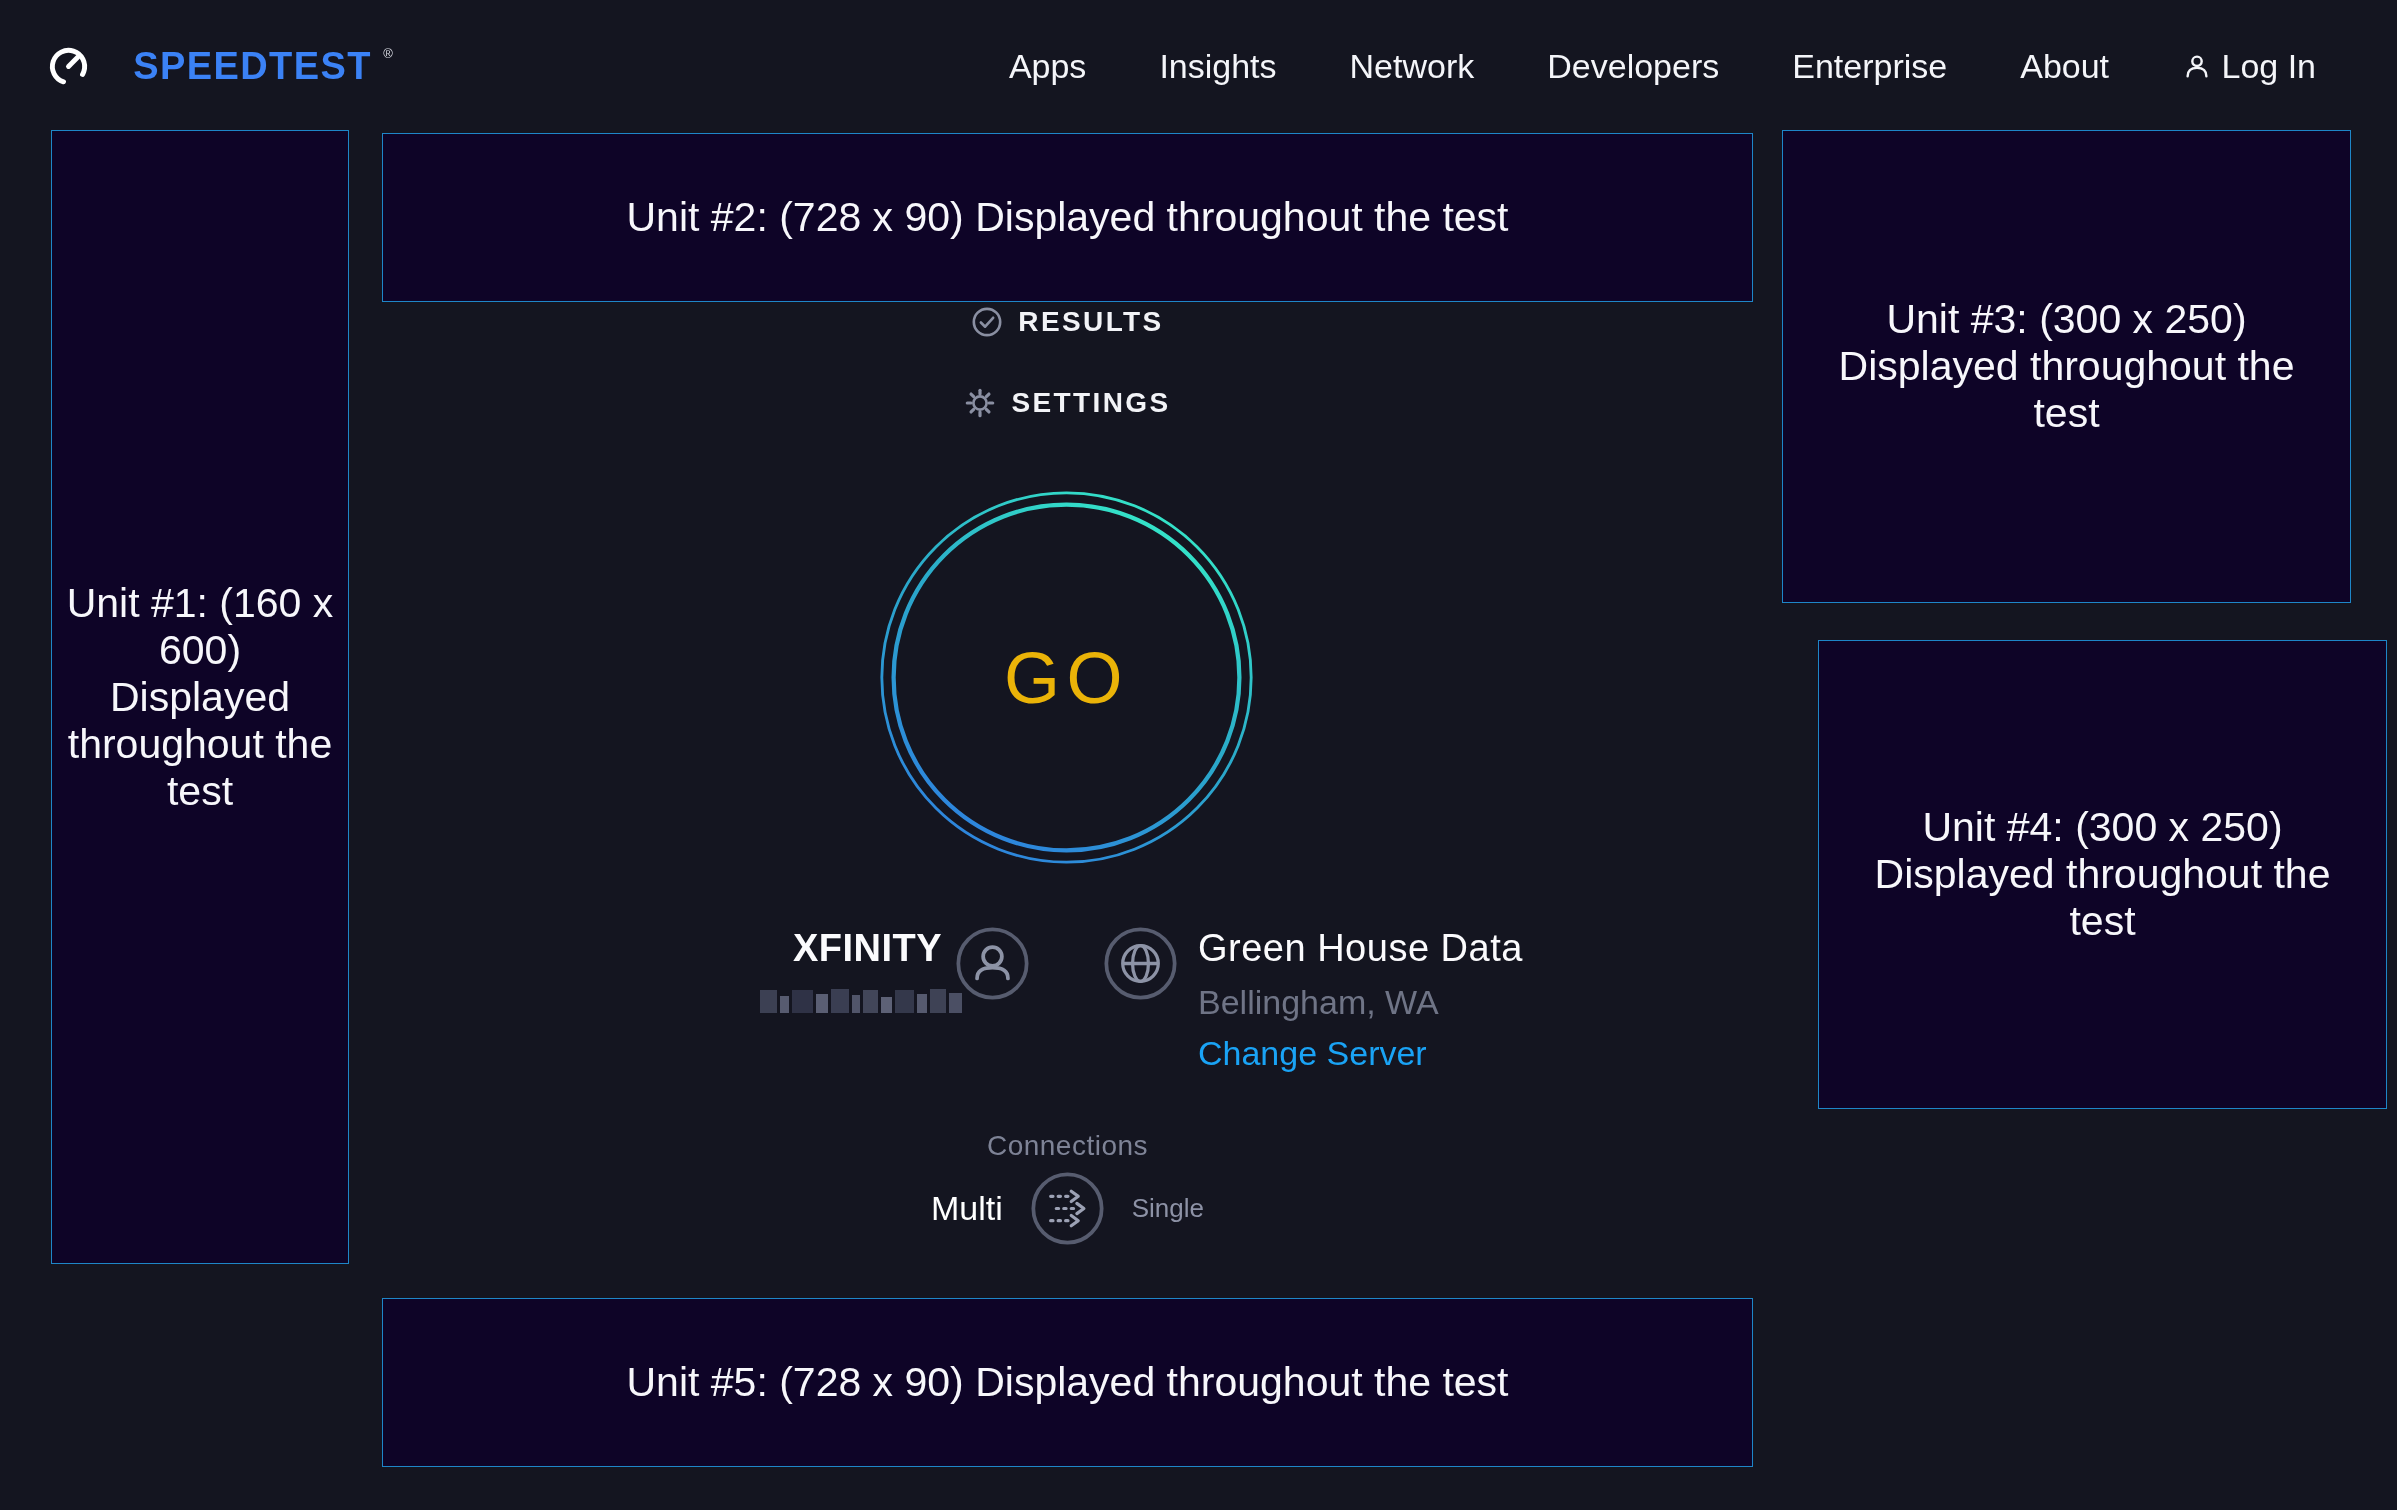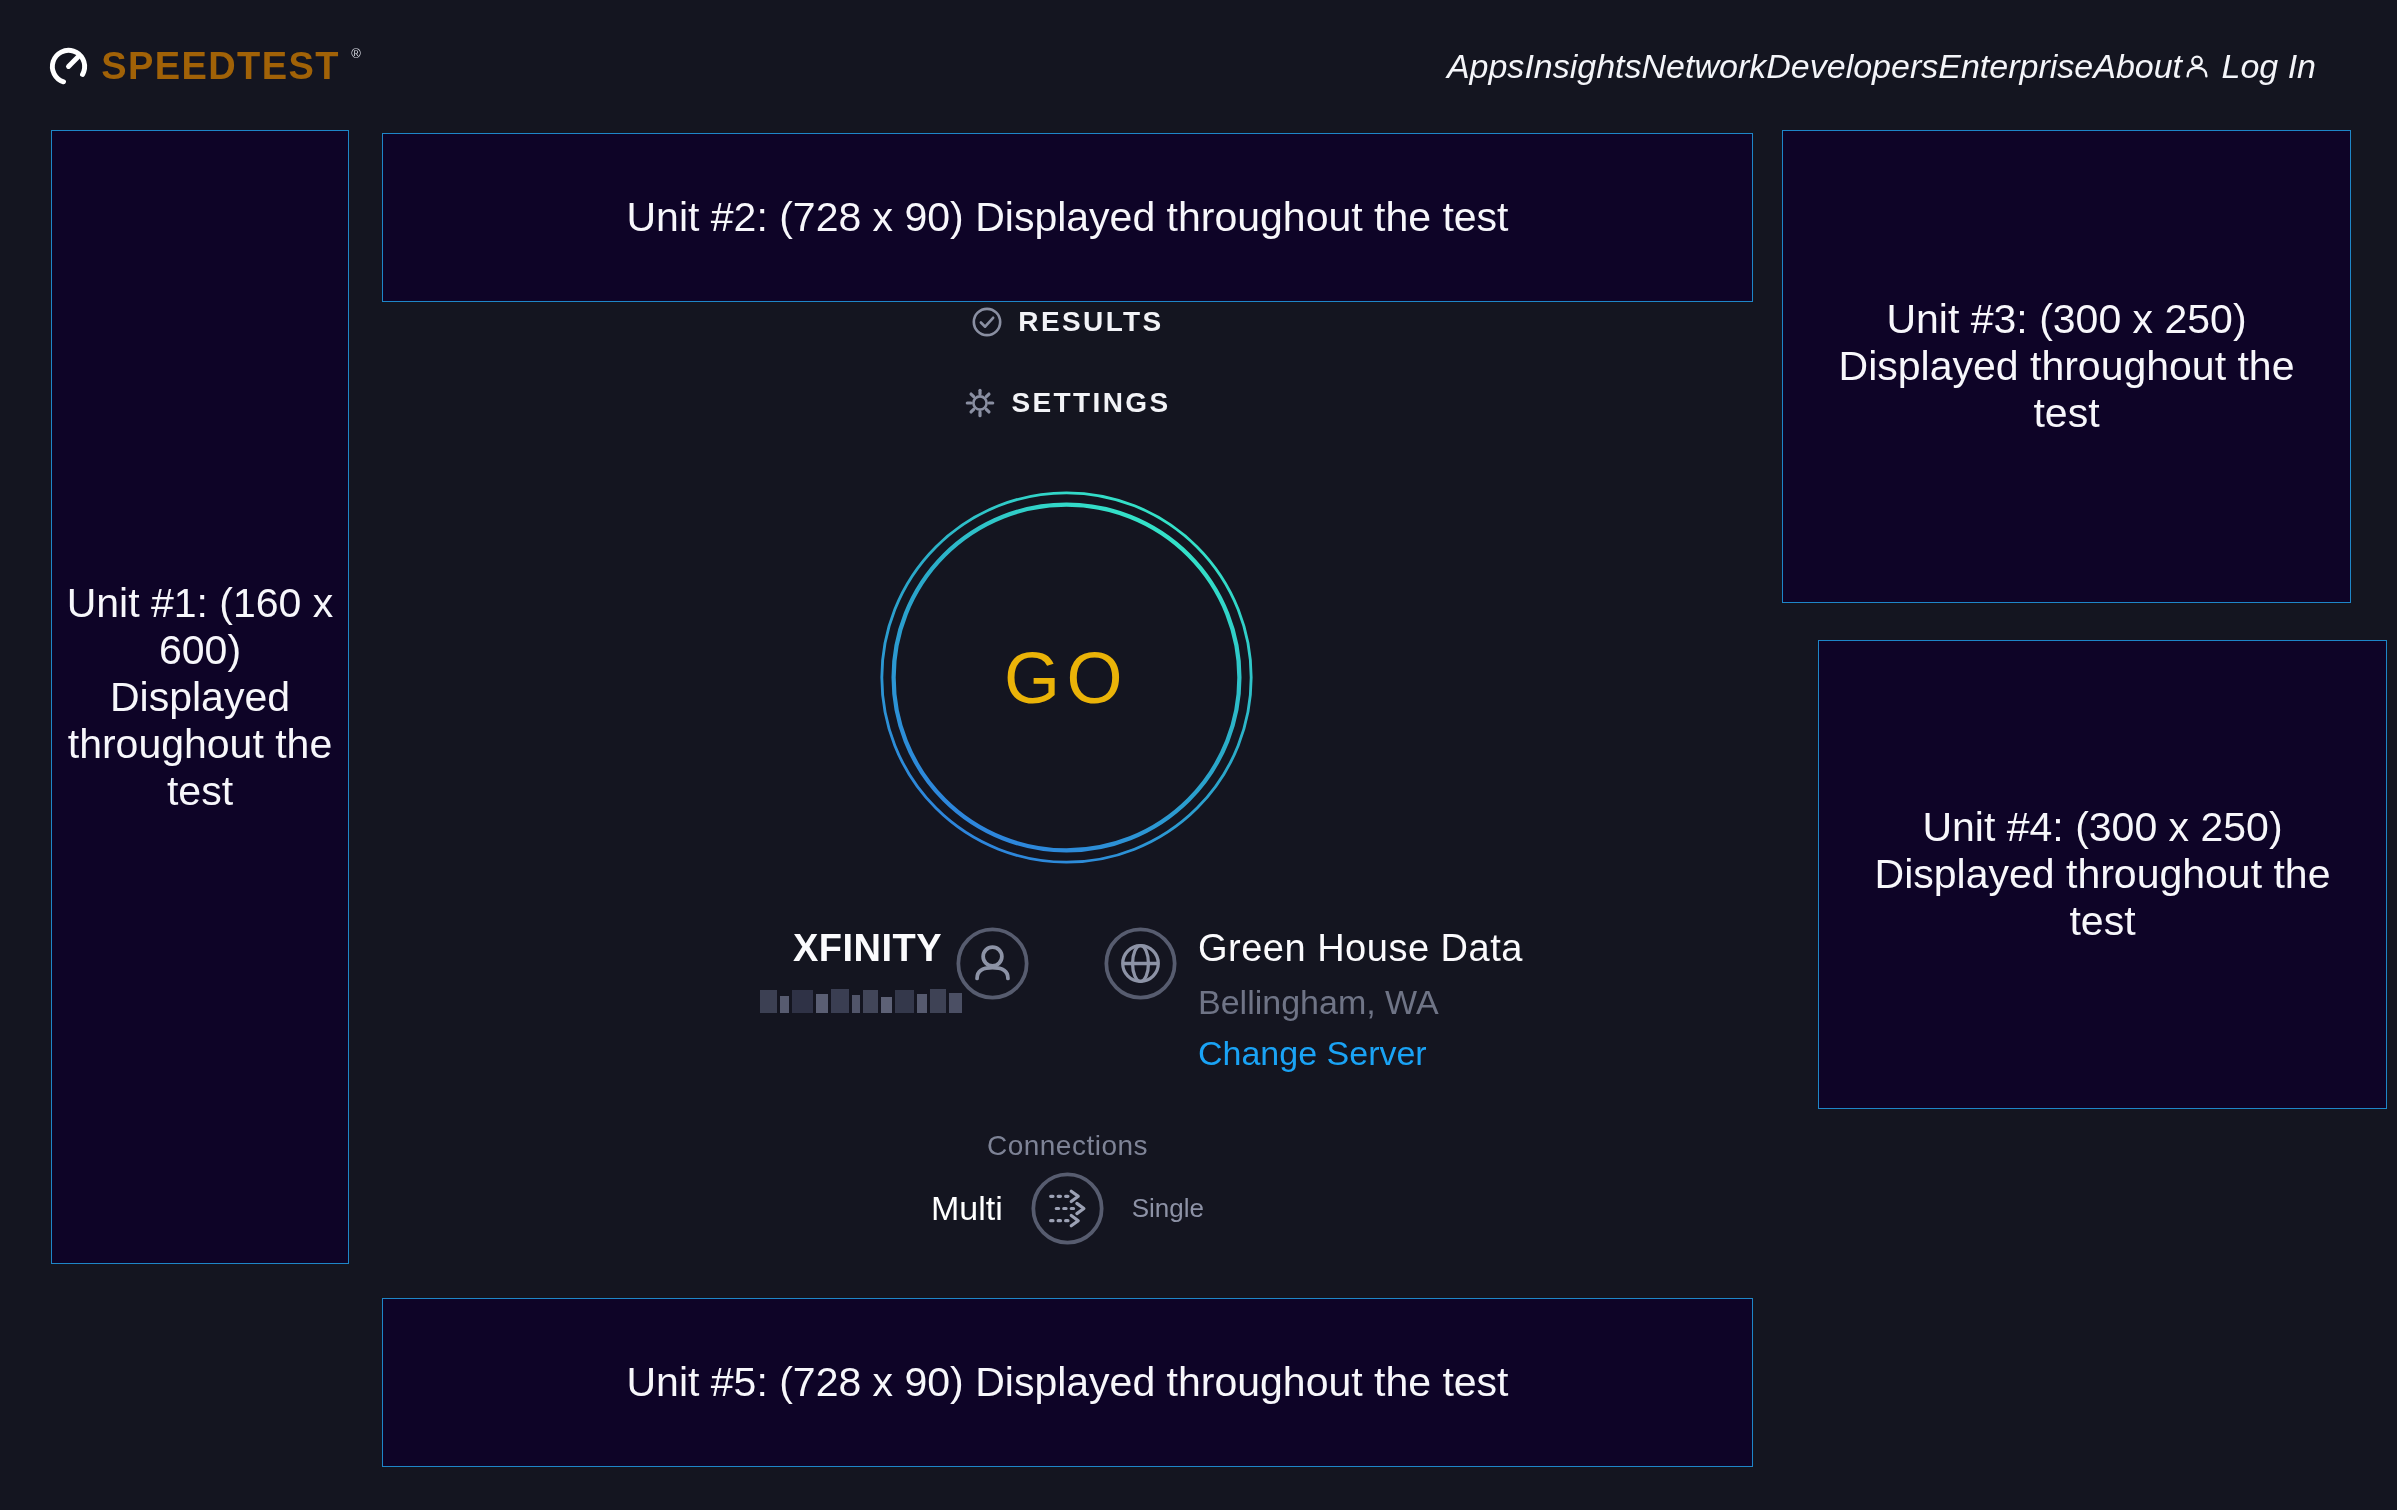--- a/index.html
+++ b/index.html
@@ -7,23 +7,23 @@
     position:relative;width:2397px;height:1510px;overflow:hidden;
     background:#141520;color:#f5f6fa;
     font-family:"Liberation Sans","DejaVu Sans",sans-serif;
     -webkit-font-smoothing:antialiased;
   }
   
   .header{position:absolute;left:0;top:0;width:2397px;height:132px;
     display:flex;align-items:center;justify-content:space-between;
     padding:0 81px 0 47px;box-sizing:border-box;}
   .logo{display:flex;align-items:center;gap:11.3px;cursor:pointer;}
-  .logo-text{font-size:38px;font-weight:700;letter-spacing:1.4px;color:#a16207;}
+  .logo-text{font-size:38px;font-weight:700;letter-spacing:1.4px;color:#3b82f6;margin-left:32px;}
   .logo-tm{font-size:13px;vertical-align:top;position:relative;top:-13px;color:#d8dae2;}
-  .nav{display:flex;align-items:center;font-style:italic;}
+  .nav{display:flex;align-items:center;gap:73px;}
   .nav-item{font-size:34px;color:#f4f5f9;cursor:pointer;white-space:nowrap;}
   .login{display:flex;align-items:center;gap:9.4px;cursor:pointer;}
   
   .ad{position:absolute;background:#0e0427;border:1.9px solid #1e86c8;
     display:flex;align-items:center;justify-content:center;text-align:center;
     color:#f7f7fb;font-size:41px;line-height:47px;box-sizing:border-box;cursor:pointer;}
   .ad-1{left:51px;top:130px;width:298px;height:1134px;padding:0 13px;}
   .ad-2{left:382px;top:133px;width:1371px;height:169px;}
   .ad-3{left:1782px;top:130px;width:569px;height:473px;padding:0 53px;}
   .ad-4{left:1782px;top:640px;width:569px;height:469px;padding:0 53px;margin-left:36px;}

